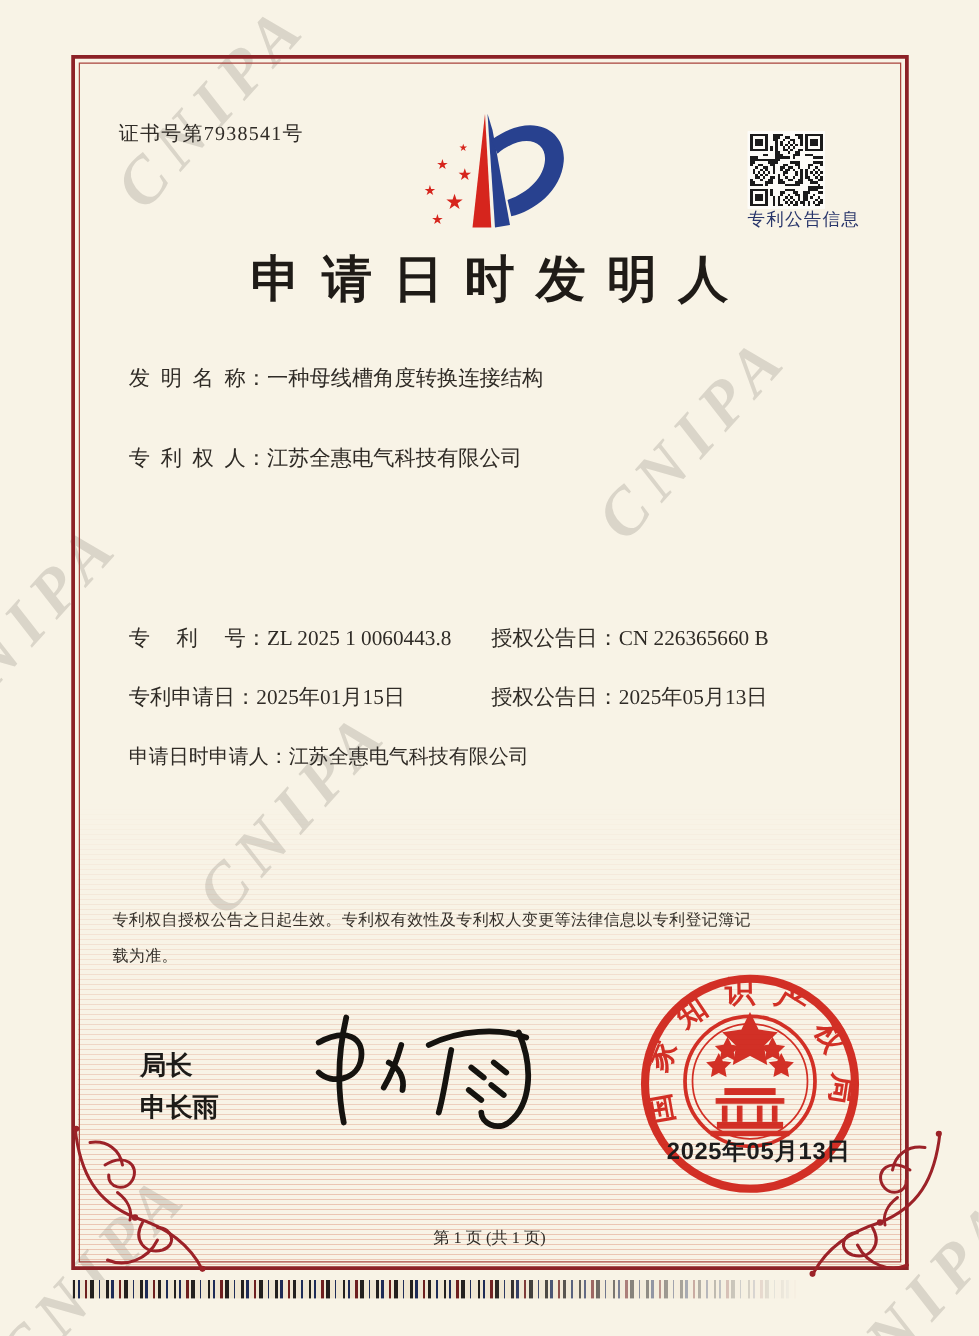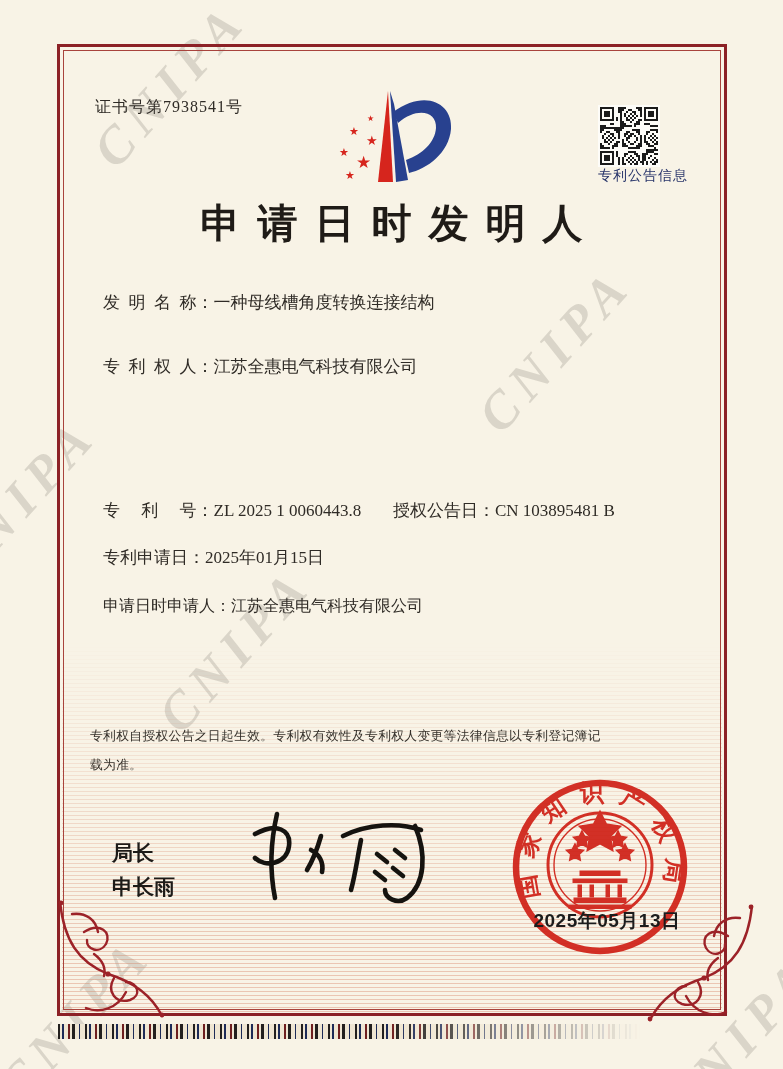--- a/index.html
+++ b/index.html
@@ -443,24 +443,25 @@
   <div class="title">申请日时发明人</div>
 
   <div class="row" style="top:292px">
     <span class="lab">发  明  名  称：</span><span class="val">一种母线槽角度转换连接结构</span>
   </div>
   <div class="row" style="top:356px">
     <span class="lab">专  利  权  人：</span><span class="val">江苏全惠电气科技有限公司</span>
   </div>
   <div class="row" style="top:500px">
     <span class="lab">专     利     号：</span><span class="val">ZL 2025 1 0060443.8</span>
-    <span class="pair2"><span class="lab2">授权公告日：</span><span class="val">CN 103895481 B</span></span>
+    <span class="pair2"><span class="lab2">授权公告日：</span><span class="val">CN 226365660 B</span></span>
   </div>
   <div class="row" style="top:547px">
     <span class="lab">专利申请日：</span><span class="val">2025年01月15日</span>
+    <span class="pair2"><span class="lab2">授权公告日：</span><span class="val">2025年05月13日</span></span>
   </div>
   <div class="row small" style="top:595px">
     <span class="lab">申请日时申请人：</span><span class="val">江苏全惠电气科技有限公司</span>
   </div>
 
   <div class="notice">
     <div class="l2">专利权自授权公告之日起生效。专利权有效性及专利权人变更等法律信息以专利登记簿记载为准。</div>
   </div>
 
   <div class="director">
@@ -504,14 +505,15 @@
         <rect x="78" y="106" width="3.5" height="12"></rect>
         <rect x="94" y="106" width="3.5" height="12"></rect>
         <rect x="106" y="106" width="3.5" height="12"></rect>
         <rect x="62" y="119" width="52" height="4.5"></rect>
         <rect x="57" y="126" width="62" height="3.5"></rect>
       </g>
     </g>
   </svg>
   <div class="seal-date">2025年05月13日</div>
 
+  <div class="footer">第 1 页 (共 1 页)</div>
 
 </div>
 
 </body></html>

